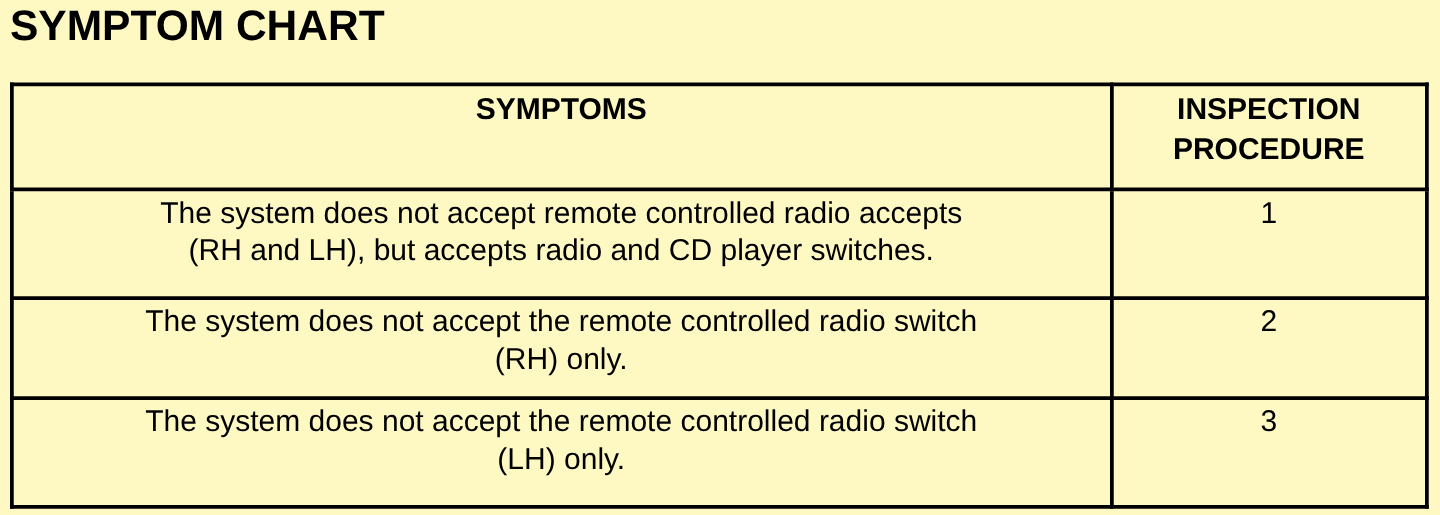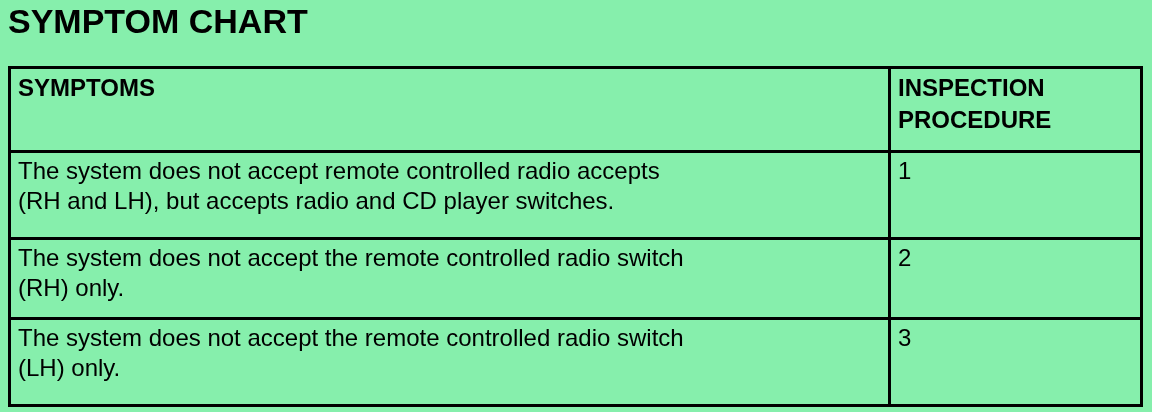--- a/index.html
+++ b/index.html
@@ -6,42 +6,42 @@
     margin: 0;
     padding: 0;
     background: #ffffff;
     color: #000000;
     font-family: "Liberation Sans", sans-serif;
   }
   .page {
     position: relative;
     width: 1152px;
     height: 412px;
-    background: #86efac;
+    background: #fef9c3;
     overflow: hidden;
   }
   .doc-title {
     margin: 5px 0 0 8px;
     font-size: 34px;
     font-weight: bold;
     line-height: 33px;
     letter-spacing: 0px;
   }
   table.symptom-table {
     border-collapse: collapse;
     table-layout: fixed;
     margin: 28px 0 0 8px;
     width: 1132px;
     border: 3px solid #000000;
   }
   table.symptom-table th,
   table.symptom-table td {
     border: 3px solid #000000;
     vertical-align: top;
-    text-align: left;
+    text-align: center;
     padding: 3px 8px 3px 7px;
     font-size: 24px;
     line-height: 30px;
     box-sizing: border-box;
     overflow: hidden;
   }
   table.symptom-table th {
     font-weight: bold;
     line-height: 32px;
   }

